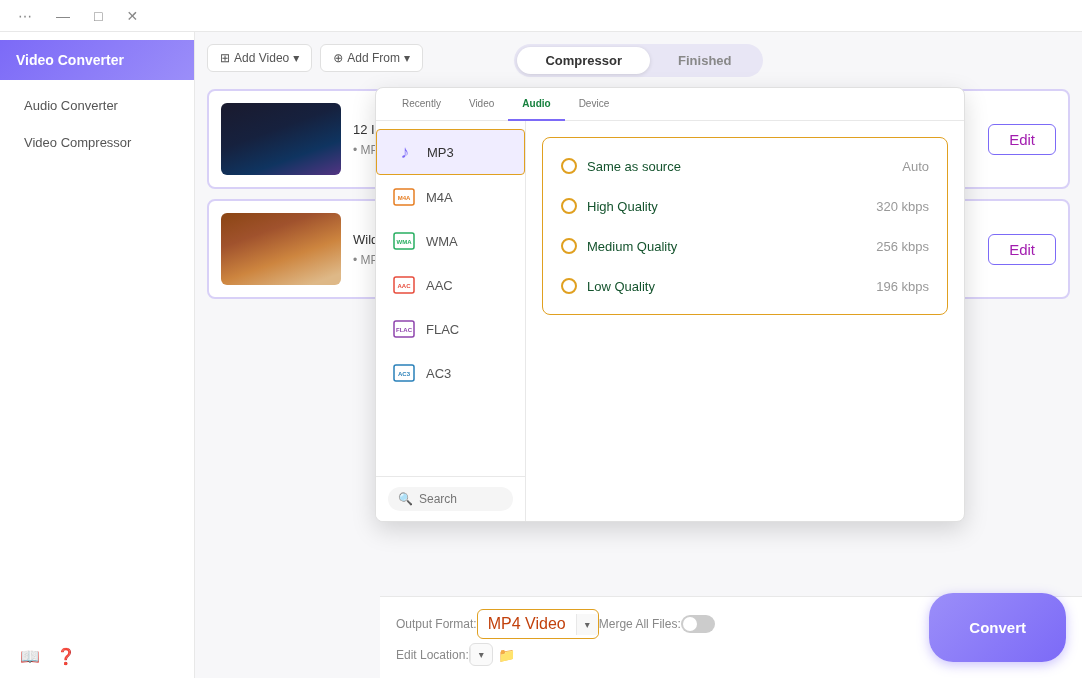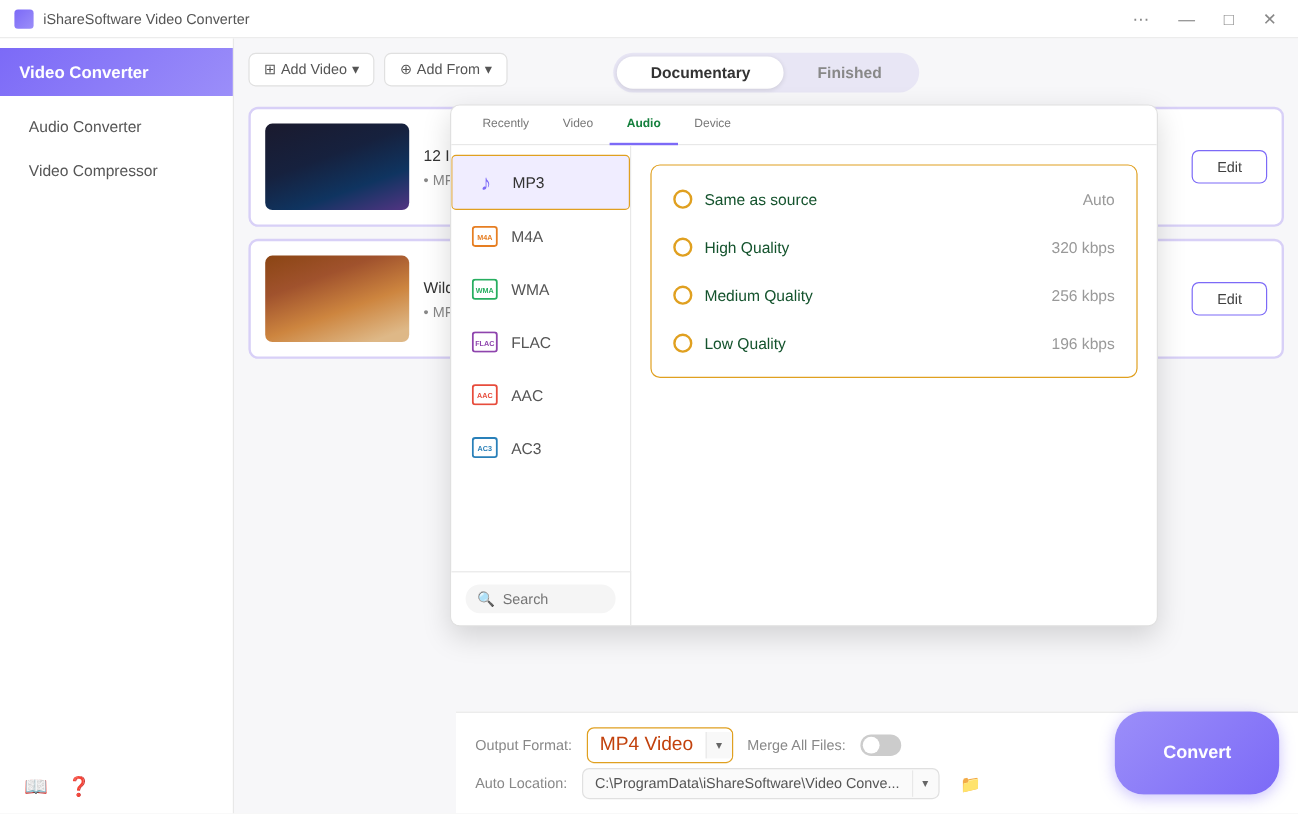--- a/index.html
+++ b/index.html
@@ -125,23 +125,23 @@
     .thumb2 { background: linear-gradient(160deg, #8B4513 0%, #A0522D 30%, #CD853F 60%, #DEB887 90%); }
     .video-info { flex: 1; }
     .video-title { font-size: 13px; font-weight: 500; color: #333; margin-bottom: 6px; display: flex; align-items: center; gap: 6px; }
     .video-meta { font-size: 12px; color: #888; display: flex; gap: 16px; }
     .video-meta span::before { content: '• '; }
     .edit-btn {
       padding: 6px 20px;
       border: 1.5px solid #7c6af7;
       border-radius: 6px;
       background: #fff;
-      color: #404040;
-      cursor: pointer;
-      font-size: 12px;
+      color: #a21caf;
+      cursor: pointer;
+      font-size: 15px;
       font-weight: 500;
     }
 
     
     .ext-link { color: #999; font-size: 11px; cursor: pointer; }
 
     
     .dropdown-overlay {
       position: absolute;
       top: 55px;
@@ -252,21 +252,20 @@
       bottom: 0;
       left: 185px;
       right: 0;
       background: #fff;
       border-top: 1px solid #e8e8e8;
       padding: 8px 16px;
     }
     .bottom-row {
       display: flex;
       align-items: center;
-      gap: 12px;
       margin: 4px 0;
     }
     .bottom-label { font-size: 12px; color: #888; white-space: nowrap; }
     .format-select-wrap {
       display: flex;
       align-items: center;
       border: 1.5px solid #e0a020;
       border-radius: 6px;
       overflow: hidden;
       background: #fff;
@@ -359,24 +358,20 @@
       width: 185px;
       display: flex;
       gap: 16px;
       padding: 0 20px;
     }
   </style>
 </head>
 <body>
 
 <div class="title-bar">
-  <div class="title-bar-left">
-    <div class="title-bar-icon"></div>
-    <span class="title-bar-title">iShareSoftware Video Converter</span>
-  </div>
   <div class="title-bar-controls">
     <button class="title-bar-btn">⋯</button>
     <button class="title-bar-btn">—</button>
     <button class="title-bar-btn">□</button>
     <button class="title-bar-btn">✕</button>
   </div>
 </div>
 
 <div class="app-layout">
 
@@ -408,21 +403,21 @@
       <button class="toolbar-btn">
         <span>⊕</span>
         <span>Add From</span>
         <span>▾</span>
       </button>
     </div>
 
     <div class="tab-bar">
       <div class="tab-group">
         <button class="tab-btn active">
-          <span>Documentary</span>
+          <span>Compressor</span>
         </button>
         <button class="tab-btn">
           <span>Finished</span>
         </button>
       </div>
     </div>
 
     <div class="video-card">
       <div class="video-thumb thumb1"></div>
       <div class="video-info">
@@ -493,37 +488,37 @@
             <span class="format-icon icon-wma">
               <svg width="22" height="18" viewBox="0 0 22 18">
                   <rect x="1" y="1" width="20" height="16" rx="2" fill="none" stroke="#27ae60" stroke-width="1.5"></rect>
                   <text x="11" y="12" text-anchor="middle" font-size="6" fill="#27ae60" font-weight="bold">WMA</text>
                 </svg>
             </span>
             <span>WMA</span>
           </div>
 
           <div class="format-item">
+            <span class="format-icon icon-aac">
+              <svg width="22" height="18" viewBox="0 0 22 18">
+                  <rect x="1" y="1" width="20" height="16" rx="2" fill="none" stroke="#e74c3c" stroke-width="1.5"></rect>
+                  <text x="11" y="12" text-anchor="middle" font-size="6" fill="#e74c3c" font-weight="bold">AAC</text>
+                </svg>
+            </span>
+            <span>AAC</span>
+          </div>
+
+          <div class="format-item">
             <span class="format-icon icon-flac">
               <svg width="22" height="18" viewBox="0 0 22 18">
                   <rect x="1" y="1" width="20" height="16" rx="2" fill="none" stroke="#8e44ad" stroke-width="1.5"></rect>
                   <text x="11" y="12" text-anchor="middle" font-size="6" fill="#8e44ad" font-weight="bold">FLAC</text>
                 </svg>
             </span>
             <span>FLAC</span>
-          </div>
-
-          <div class="format-item">
-            <span class="format-icon icon-aac">
-              <svg width="22" height="18" viewBox="0 0 22 18">
-                  <rect x="1" y="1" width="20" height="16" rx="2" fill="none" stroke="#e74c3c" stroke-width="1.5"></rect>
-                  <text x="11" y="12" text-anchor="middle" font-size="6" fill="#e74c3c" font-weight="bold">AAC</text>
-                </svg>
-            </span>
-            <span>AAC</span>
           </div>
 
           <div class="format-item">
             <span class="format-icon icon-ac3">
               <svg width="22" height="18" viewBox="0 0 22 18">
                   <rect x="1" y="1" width="20" height="16" rx="2" fill="none" stroke="#2980b9" stroke-width="1.5"></rect>
                   <text x="11" y="12" text-anchor="middle" font-size="6" fill="#2980b9" font-weight="bold">AC3</text>
                 </svg>
             </span>
             <span>AC3</span>
@@ -574,23 +569,22 @@
       <div class="bottom-row">
         <span class="bottom-label">Output Format:</span>
         <div class="format-select-wrap">
           <span class="format-select">MP4 Video</span>
           <span class="select-arrow">▾</span>
         </div>
         <span class="bottom-label">Merge All Files:</span>
         <div class="merge-toggle"></div>
       </div>
       <div class="bottom-row">
-        <span class="bottom-label">Auto Location:</span>
+        <span class="bottom-label">Edit Location:</span>
         <div class="file-location-wrap">
-          <span class="file-location-text">C:\ProgramData\iShareSoftware\Video Conve...</span>
           <span class="file-location-arrow">▾</span>
         </div>
         <span class="folder-icon">📁</span>
       </div>
     </div>
 
     <button class="convert-btn">Convert</button>
 
   </div>
 </div>

